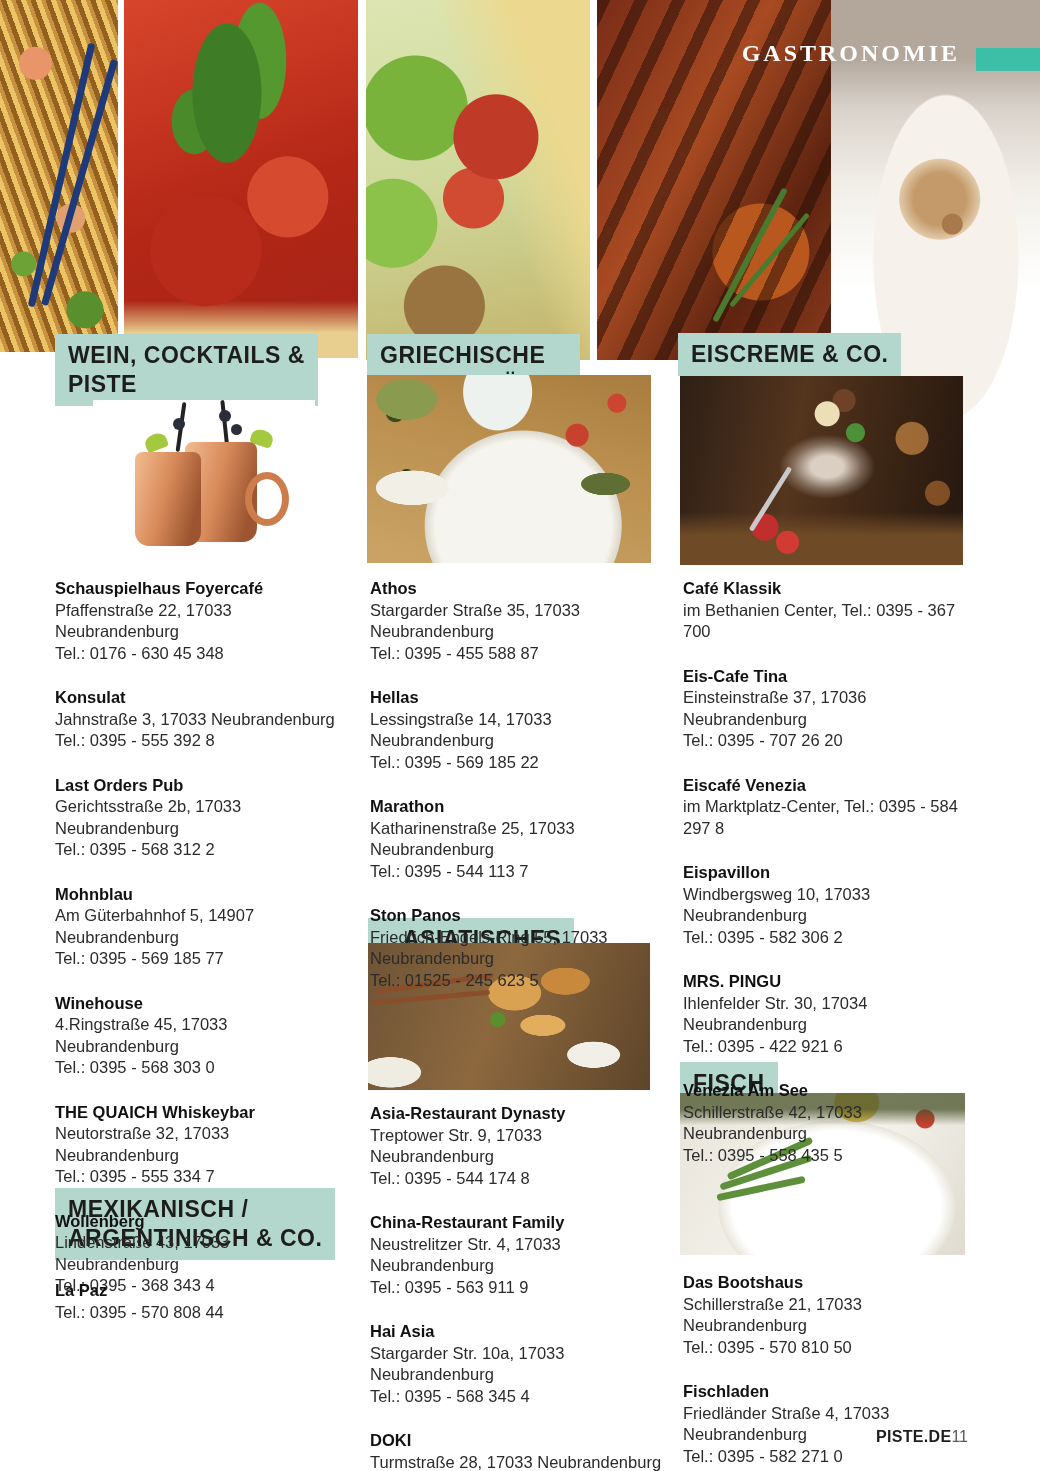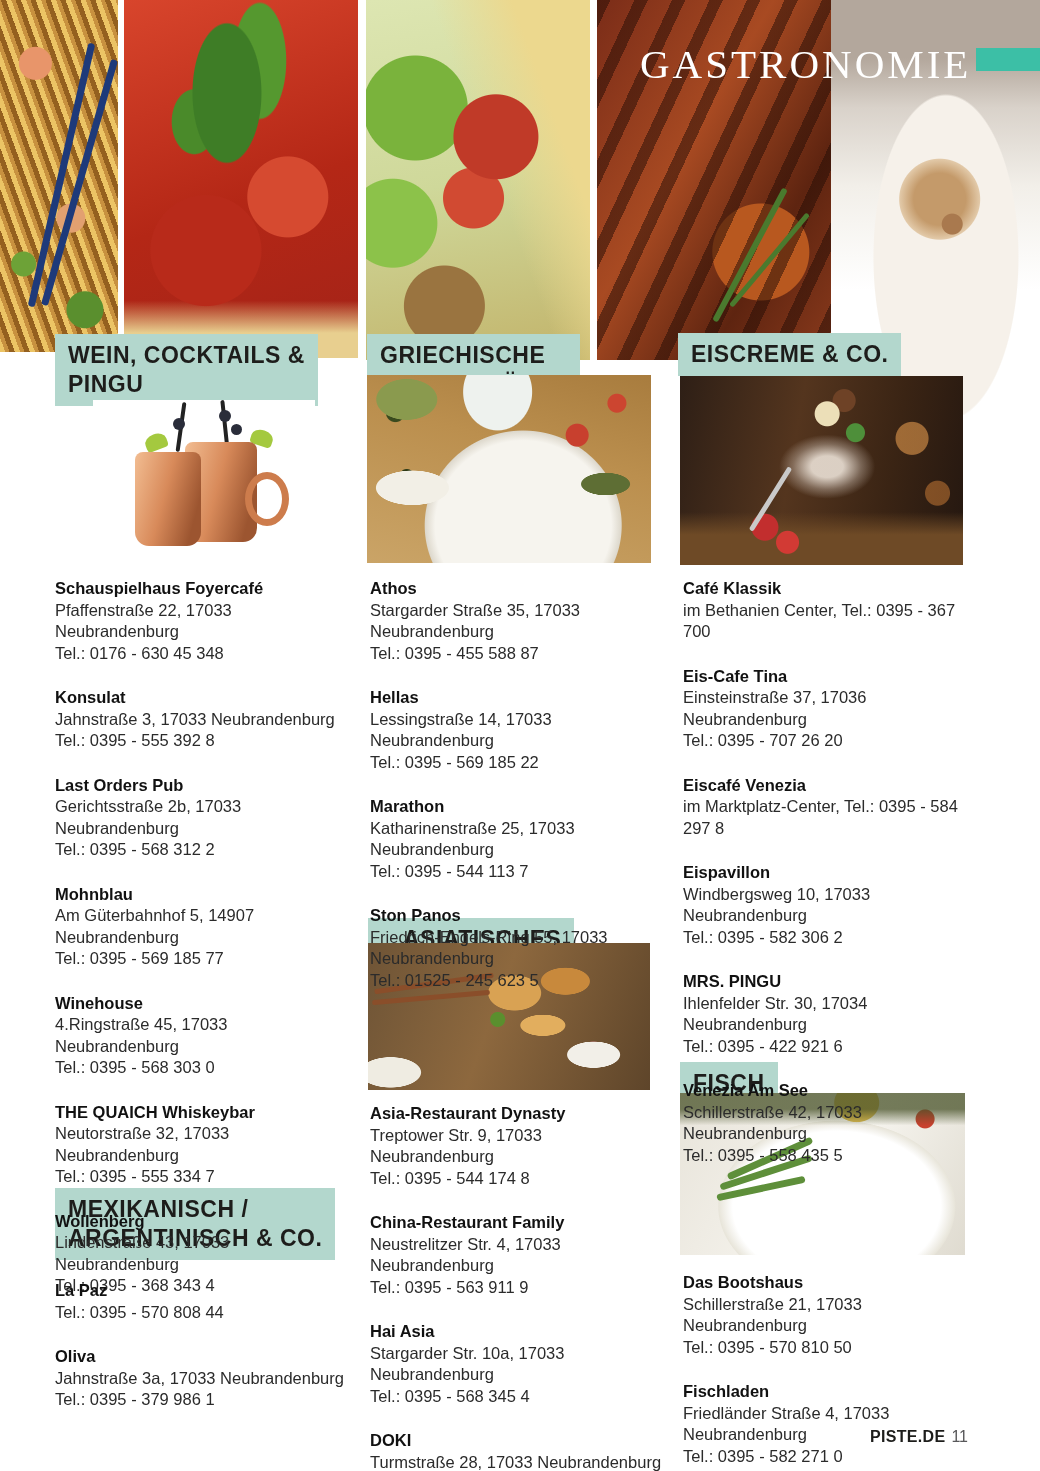--- a/index.html
+++ b/index.html
@@ -39,21 +39,21 @@
       radial-gradient(circle at 70% 70%, #b8581f 0 48px, rgba(0,0,0,0) 49px),
       linear-gradient(120deg, #7a2c18, #a84a22 40%, #5e2410 72%, #8a3a1c);}
   .rosemary{position:absolute;background:#4a7a2e;border-radius:4px;}
   .h-cappuccino{left:831px;width:209px;height:415px;
     background:
       radial-gradient(circle at 58% 54%, #a9794e 0 10px, rgba(0,0,0,0) 11px),
       radial-gradient(circle at 52% 48%, #c49a6a 0 26px, #e2c9a8 40px, rgba(0,0,0,0) 41px),
       radial-gradient(ellipse at 55% 62%, #f6f1ea 0 72px, rgba(0,0,0,0) 73px),
       linear-gradient(to bottom, #b3a79c 0 14%, #d9d2ca 26%, #f2efe9 45%, #ffffff 70%);}
   .page-title{position:absolute;left:640px;top:40px;width:320px;text-align:right;
-    font-family:"Liberation Serif",serif;font-size:41px;font-weight:400;color:#fff;
+    font-family:"Liberation Serif",serif;font-size:24px;font-weight:700;color:#fff;
     letter-spacing:3px;}
   .accentbar{position:absolute;left:976px;top:48px;width:64px;height:23px;}
   
   .hbox{position:absolute;display:inline-block;padding:7px 13px;background:#b3d7cd;
     font-weight:700;font-size:23px;line-height:29px;letter-spacing:.5px;color:#1d1d1b;
     white-space:nowrap;}
   
   .photo{position:absolute;overflow:hidden;}
   .p-mule{left:93px;top:400px;width:222px;height:160px;background:#fff;}
   .mug{position:absolute;border-radius:8px 8px 14px 14px;
@@ -111,21 +111,21 @@
   .aspar{position:absolute;background:#5e8f3a;border-radius:4px;}
   
   .entries{position:absolute;width:300px;}
   .entry{margin-bottom:23px;}
   .ename{font-weight:700;font-size:16.5px;line-height:21.5px;color:#111;}
   .eline{font-weight:400;font-size:16.5px;line-height:21.5px;color:#2b2b2b;}
   
   .footer{position:absolute;left:760px;top:1428px;width:208px;text-align:right;
     font-size:16px;}
   .brand{font-weight:700;color:#1d1d1b;letter-spacing:.3px;margin-left:36px;}
-  .pageno{font-weight:400;color:#58585a;margin-left:6px;}
+  .pageno{font-weight:400;color:#58585a;}
 </style>
 </head>
 <body>
 
 <div class="page">
 
   <div class="hero-img h-noodles">
     <div class="stick" style="left:58px;top:40px;width:7px;height:270px;transform:rotate(13deg);"></div>
     <div class="stick" style="left:76px;top:55px;width:7px;height:255px;transform:rotate(16deg);"></div>
   </div>
@@ -135,21 +135,21 @@
     <div class="rosemary" style="left:150px;top:180px;width:6px;height:150px;transform:rotate(28deg);"></div>
     <div class="rosemary" style="left:170px;top:200px;width:5px;height:120px;transform:rotate(40deg);"></div>
   </div>
   <div class="hero-img h-cappuccino"></div>
 
   <div class="page-title">GASTRONOMIE</div>
   <div class="accentbar" style="background:#3cbfa6;"></div>
 
   <div class="hbox" style="left:55px;top:334px;">
     <div>WEIN, COCKTAILS &amp;</div>
-    <div>PINGU</div>
+    <div>PISTE</div>
   </div>
   <div class="hbox" style="left:678px;top:333px;">
     <div>EISCREME &amp; CO.</div>
   </div>
   <div class="hbox" style="left:367px;top:334px;">
     <div>GRIECHISCHE</div>
     <div>SPEZIALITÄTEN</div>
   </div>
   <div class="hbox" style="left:368px;top:918px;padding-left:35px;">
     <div>ASIATISCHES</div>
@@ -224,25 +224,20 @@
       <div class="eline">Lindenstraße 43, 17033 Neubrandenburg</div>
       <div class="eline">Tel.: 0395 - 368 343 4</div>
     </div>
   </div>
 
   <div class="entries" style="left:55px;top:1280px;">
     <div class="entry">
       <div class="ename">La Paz</div>
       <div class="eline">Tel.: 0395 - 570 808 44</div>
     </div>
-    <div class="entry">
-      <div class="ename">Oliva</div>
-      <div class="eline">Jahnstraße 3a, 17033 Neubrandenburg</div>
-      <div class="eline">Tel.: 0395 - 379 986 1</div>
-    </div>
   </div>
 
   <div class="entries" style="left:370px;top:578px;">
     <div class="entry">
       <div class="ename">Athos</div>
       <div class="eline">Stargarder Straße 35, 17033 Neubrandenburg</div>
       <div class="eline">Tel.: 0395 - 455 588 87</div>
     </div>
     <div class="entry">
       <div class="ename">Hellas</div>

